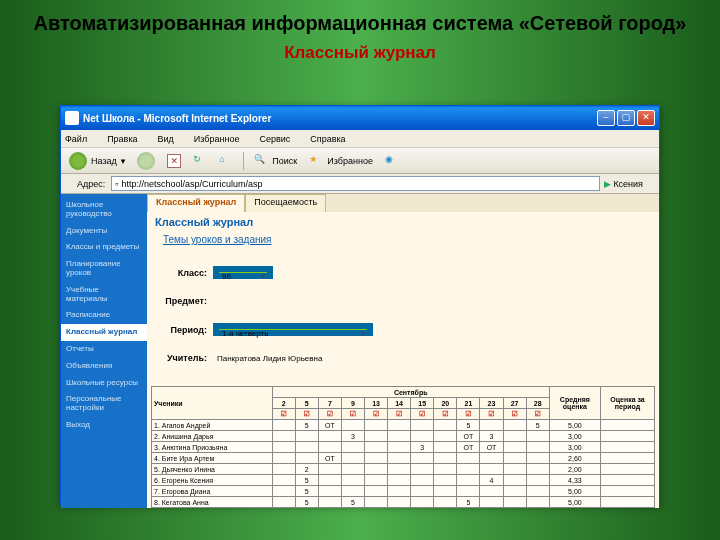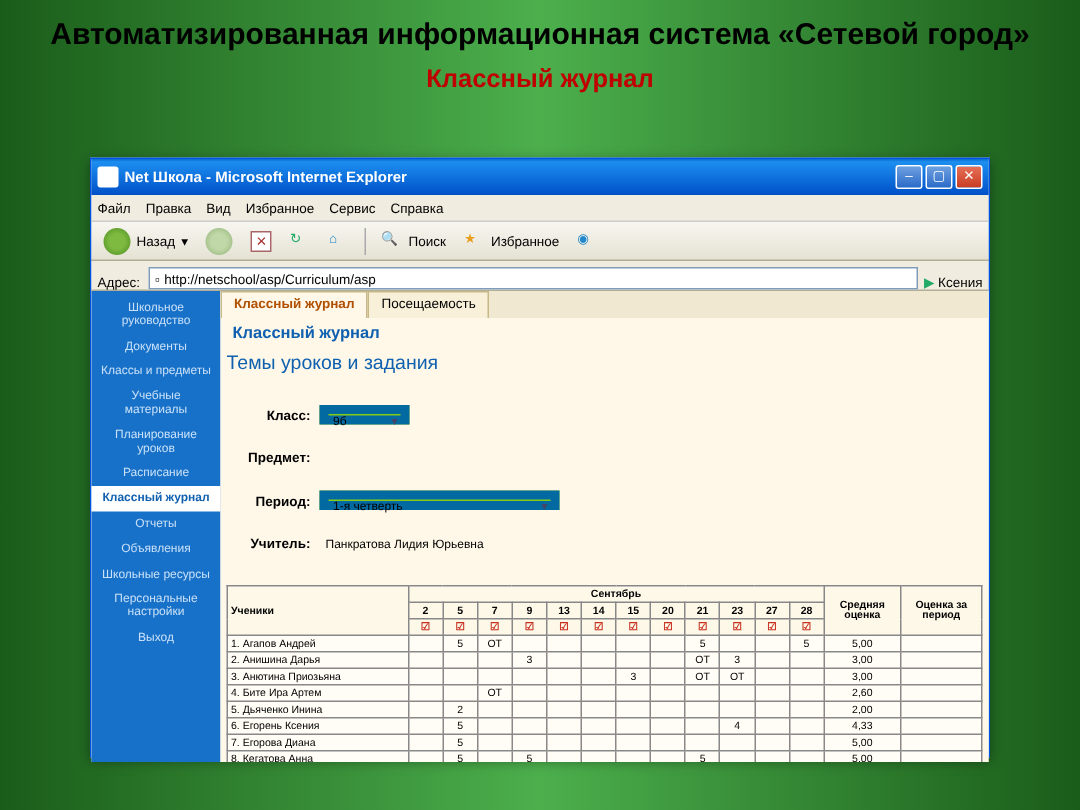--- a/index.html
+++ b/index.html
@@ -7,40 +7,40 @@
 .slide{width:720px;height:540px;position:relative}
 .title{text-align:center;color:#000;font-size:20px;font-weight:bold;padding:12px 20px 0}
 .subtitle{text-align:center;color:#c00000;font-size:17px;font-weight:bold;padding:8px 0 10px}
 .browser{position:absolute;left:60px;top:105px;width:600px;height:400px;background:#ece9d8;border:1px solid #0054e3;box-shadow:0 2px 8px rgba(0,0,0,.4)}
 .titlebar{height:22px;background:linear-gradient(#0a6cce,#1c8ef0 8%,#0050c8);display:flex;align-items:center;padding:12px 4px;color:#fff}
 .tb-icon{width:14px;height:14px;background:#fff;border-radius:2px;margin-right:4px}
 .tb-text{flex:1;font-size:10px;font-weight:bold}
 .tb-btns{display:flex;gap:2px}
 .tb-btn{width:18px;height:16px;background:linear-gradient(#6fa0e0,#2b6bc8);border:1px solid #fff;border-radius:2px;text-align:center;line-height:13px;color:#fff;font-size:9px}
 .tb-close{background:linear-gradient(#e67058,#c83c22)}
-.menubar{height:18px;background:#f0ecdf;border-bottom:1px solid #ccc;display:flex;align-items:center;padding:0 4px;gap:10px;font-size:9px}
+.menubar{height:18px;background:#f0ecdf;border-bottom:1px solid #ccc;display:flex;align-items:center;padding:0 4px;gap:20px;font-size:9px}
 .toolbar{height:26px;background:linear-gradient(#f7f6f0,#e5e2d4);border-bottom:1px solid #b0ad98;display:flex;align-items:center;padding:0 4px;gap:4px}
 .tbtn{display:flex;align-items:center;gap:4px;padding:2px 4px;font-size:9px}
 .icon-circle{width:18px;height:18px;border-radius:50%;display:inline-block}
 .icon-back{background:radial-gradient(#7eba40 40%,#4a8a20)}
 .icon-fwd{background:radial-gradient(#c0d8a8 40%,#90b078)}
 .smicon{width:14px;height:14px;display:inline-block}
-.addrbar{height:20px;background:#f0ecdf;border-bottom:1px solid #b0ad98;display:flex;align-items:flex-end;padding:0 4px;gap:4px;font-size:9px}
+.addrbar{height:20px;background:#f0ecdf;border-bottom:1px solid #b0ad98;display:flex;align-items:center;padding:0 16px;gap:4px;font-size:9px}
 .addr-label{padding-right:2px}
 .addr-in{flex:1;background:#fff;border:1px solid #7f9db9;height:15px;padding:0 3px;display:flex;align-items:center;gap:3px}
 .content{display:flex;height:314px;background:#fff}
 .sidebar{width:86px;background:#1871c8;display:flex;flex-direction:column;padding:3px 0}
-.side-item{color:#c8e0f8;font-size:8px;padding:4px 5px;text-align:center;line-height:1.1;cursor:pointer}
+.side-item{color:#c8e0f8;font-size:8px;padding:4px 5px;text-align:left;line-height:1.1;cursor:pointer}
 .side-active{background:#fff;color:#1060b0;font-weight:bold}
 .main{flex:1;background:#fff8e8;overflow:hidden;position:relative}
 .tabs{display:flex;height:18px;background:#f0e8d0}
 .tab{padding:2px 8px;font-size:9px;border:1px solid #c8b888;background:#f8f0d8;border-bottom:none}
 .tab-active{background:#fff8e8;color:#b05000;font-weight:bold}
 .page-heading{font-size:11px;font-weight:bold;color:#1060b0;padding:4px 8px}
-.link{color:#1060b0;padding:2px 4px;font-size:13px;display:inline-block}
+.link{color:#1060b0;text-decoration:underline;padding:2px 16px;font-size:10px;display:inline-block}
 .form-area{padding:2px 8px 6px}
 .form-row{display:flex;align-items:center;margin:17px 0;font-size:9px}
 .flabel{width:58px;font-weight:bold;text-align:right;padding-right:6px}
 .fsel{background:#84cc16;border:6px solid #0369a1;height:13px;padding:0 16px 0 3px;font-size:8px;min-width:60px;position:relative;display:inline-block}
 .fsel::after{content:'▾';position:absolute;right:2px;top:0;color:#446}
 .fsel-wide{min-width:160px}
 .ftext{font-size:8px;padding-left:4px}
 .grid-wrap{padding:0 4px;height:178px;overflow:hidden}
 table.grid{border-collapse:collapse;width:100%;font-size:7px;background:#fff}
 table.grid th,table.grid td{border:1px solid #888;padding:0;text-align:center;height:11px;background:#fffdf5}
@@ -114,22 +114,22 @@
           <span>http://netschool/asp/Curriculum/asp</span>
         </div>
   <span><span style="color:#2a6">▶</span> <span>Ксения</span></span>
  </div>
 
  <div class="content">
   <div class="sidebar" id="sidebar">
           <div class="side-item">Школьное руководство</div>
           <div class="side-item">Документы</div>
           <div class="side-item">Классы и предметы</div>
+          <div class="side-item">Планирование уроков</div>
           <div class="side-item">Учебные материалы</div>
-          <div class="side-item">Планирование уроков</div>
           <div class="side-item">Расписание</div>
           <div class="side-item side-active">Классный журнал</div>
           <div class="side-item">Отчеты</div>
           <div class="side-item">Объявления</div>
           <div class="side-item">Школьные ресурсы</div>
           <div class="side-item">Персональные настройки</div>
           <div class="side-item">Выход</div>
         </div>
   <div class="main">
    <div class="tabs" id="tabs">

